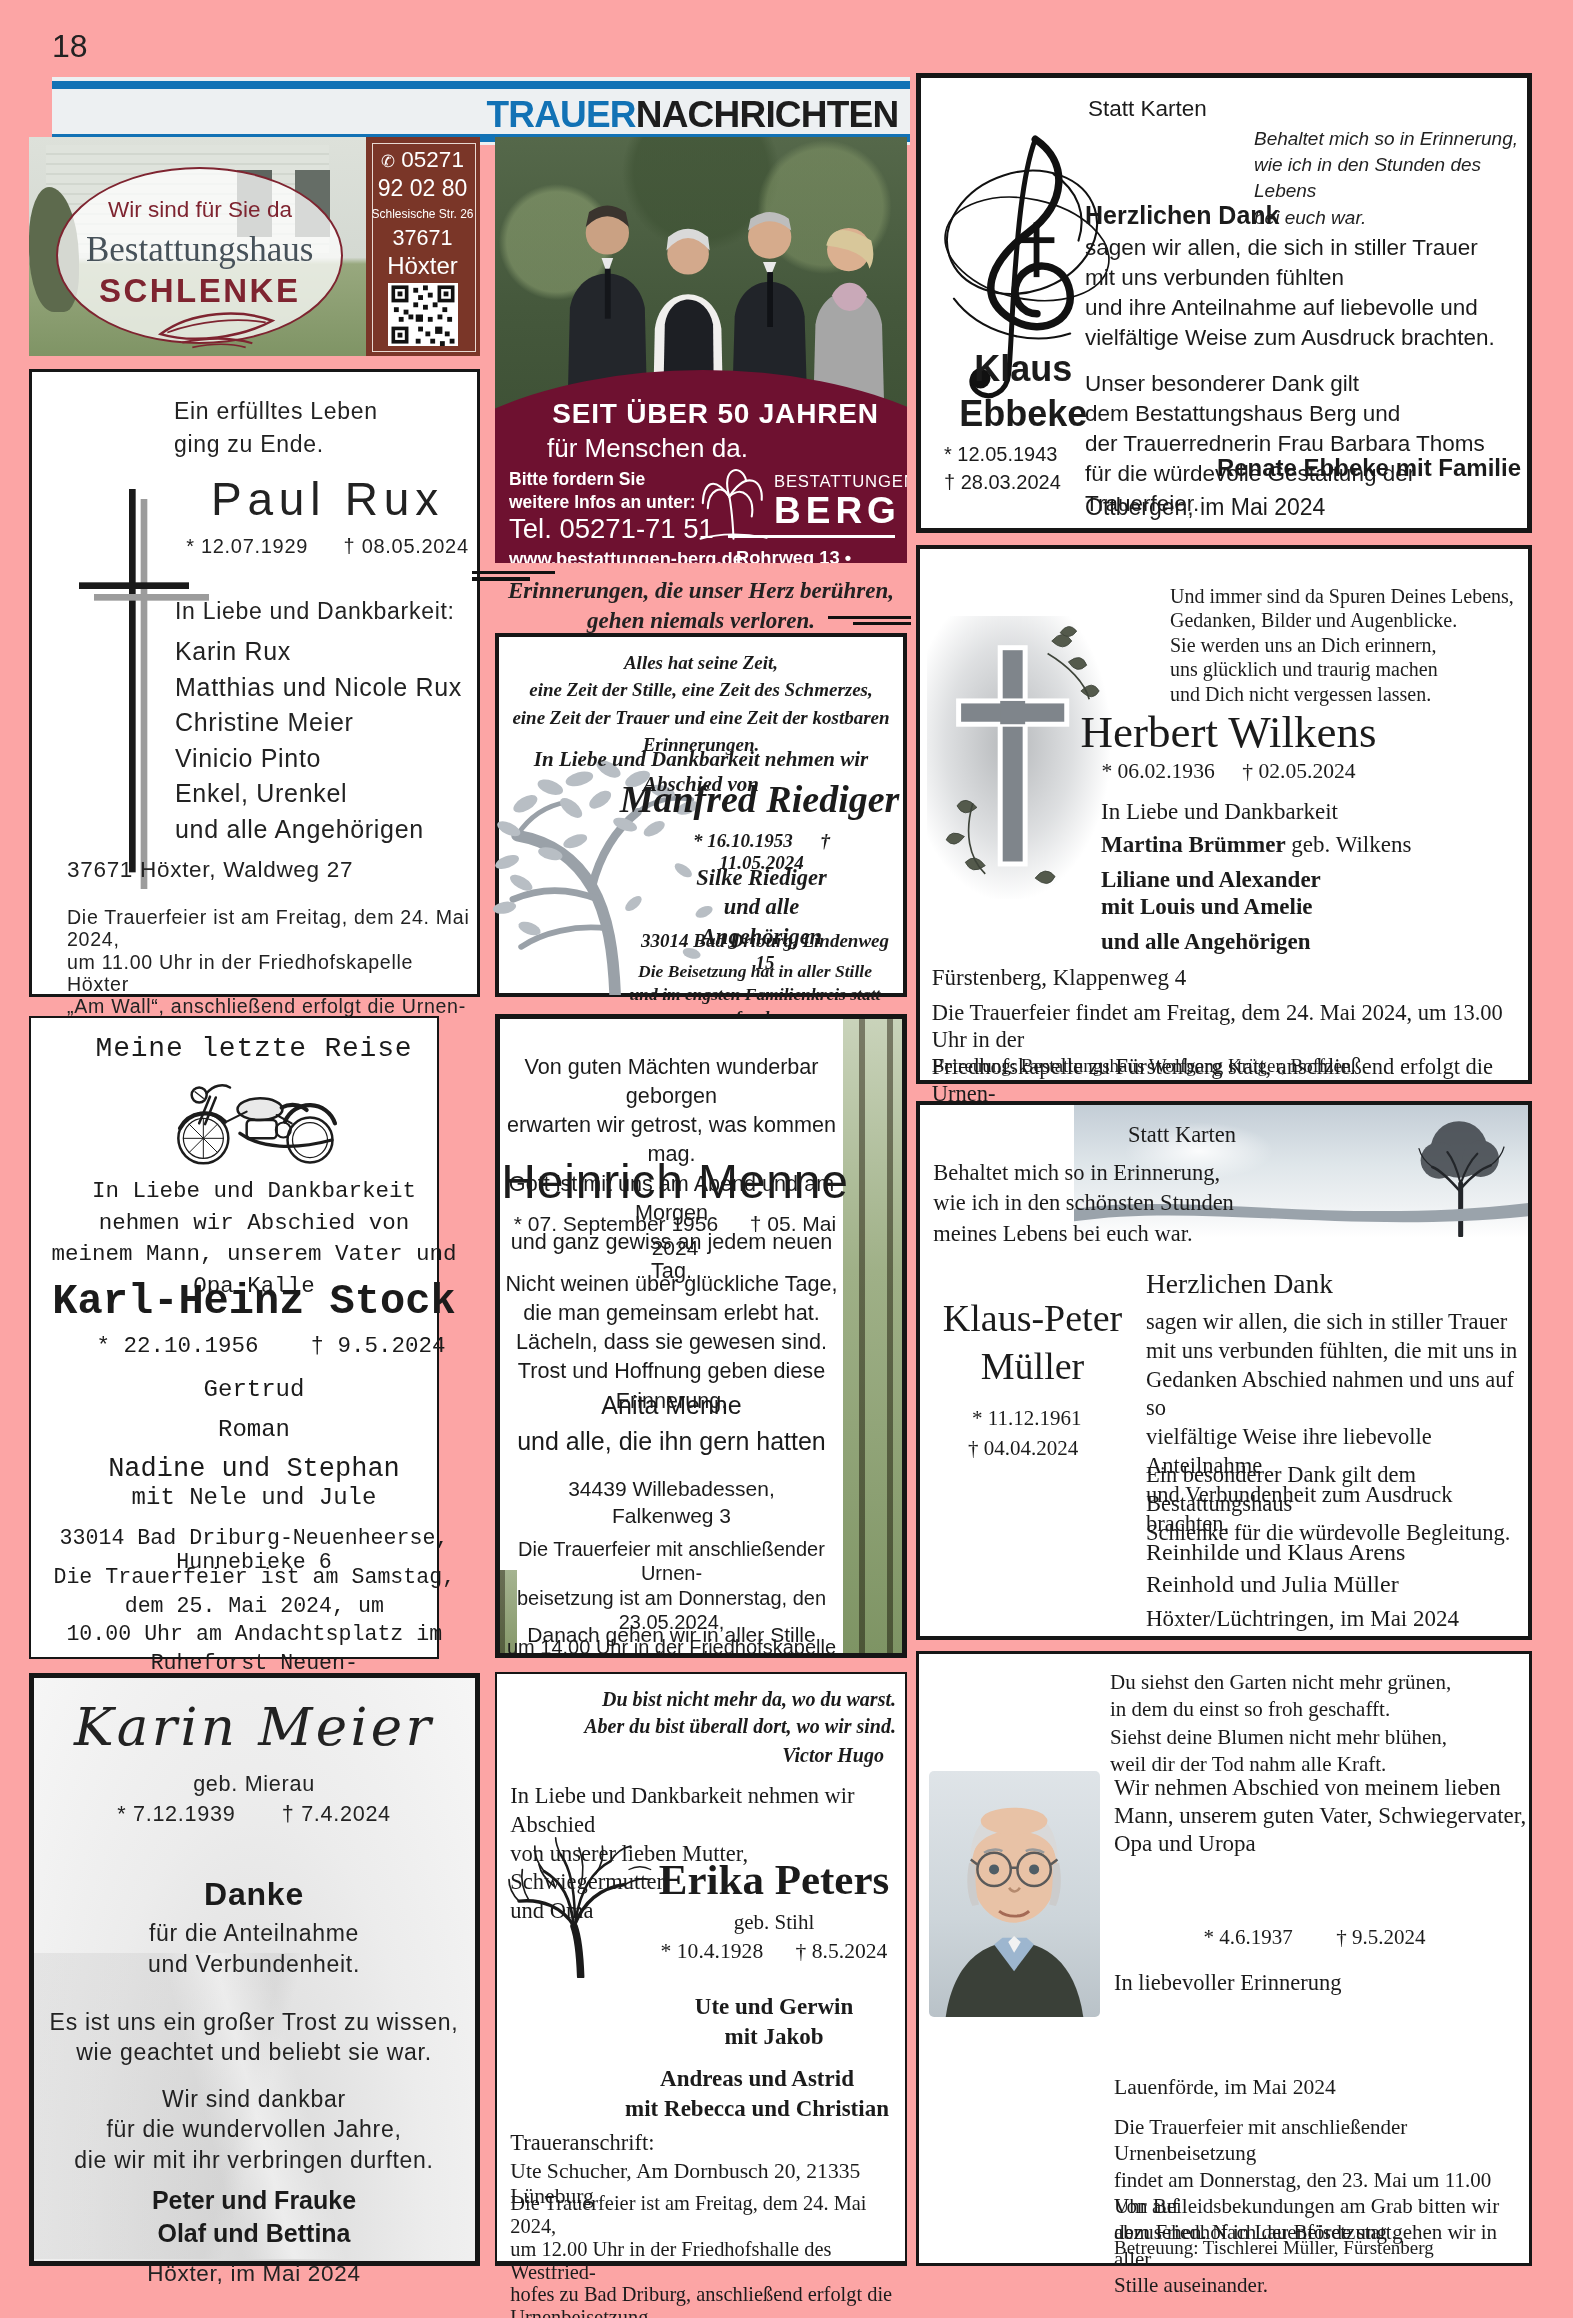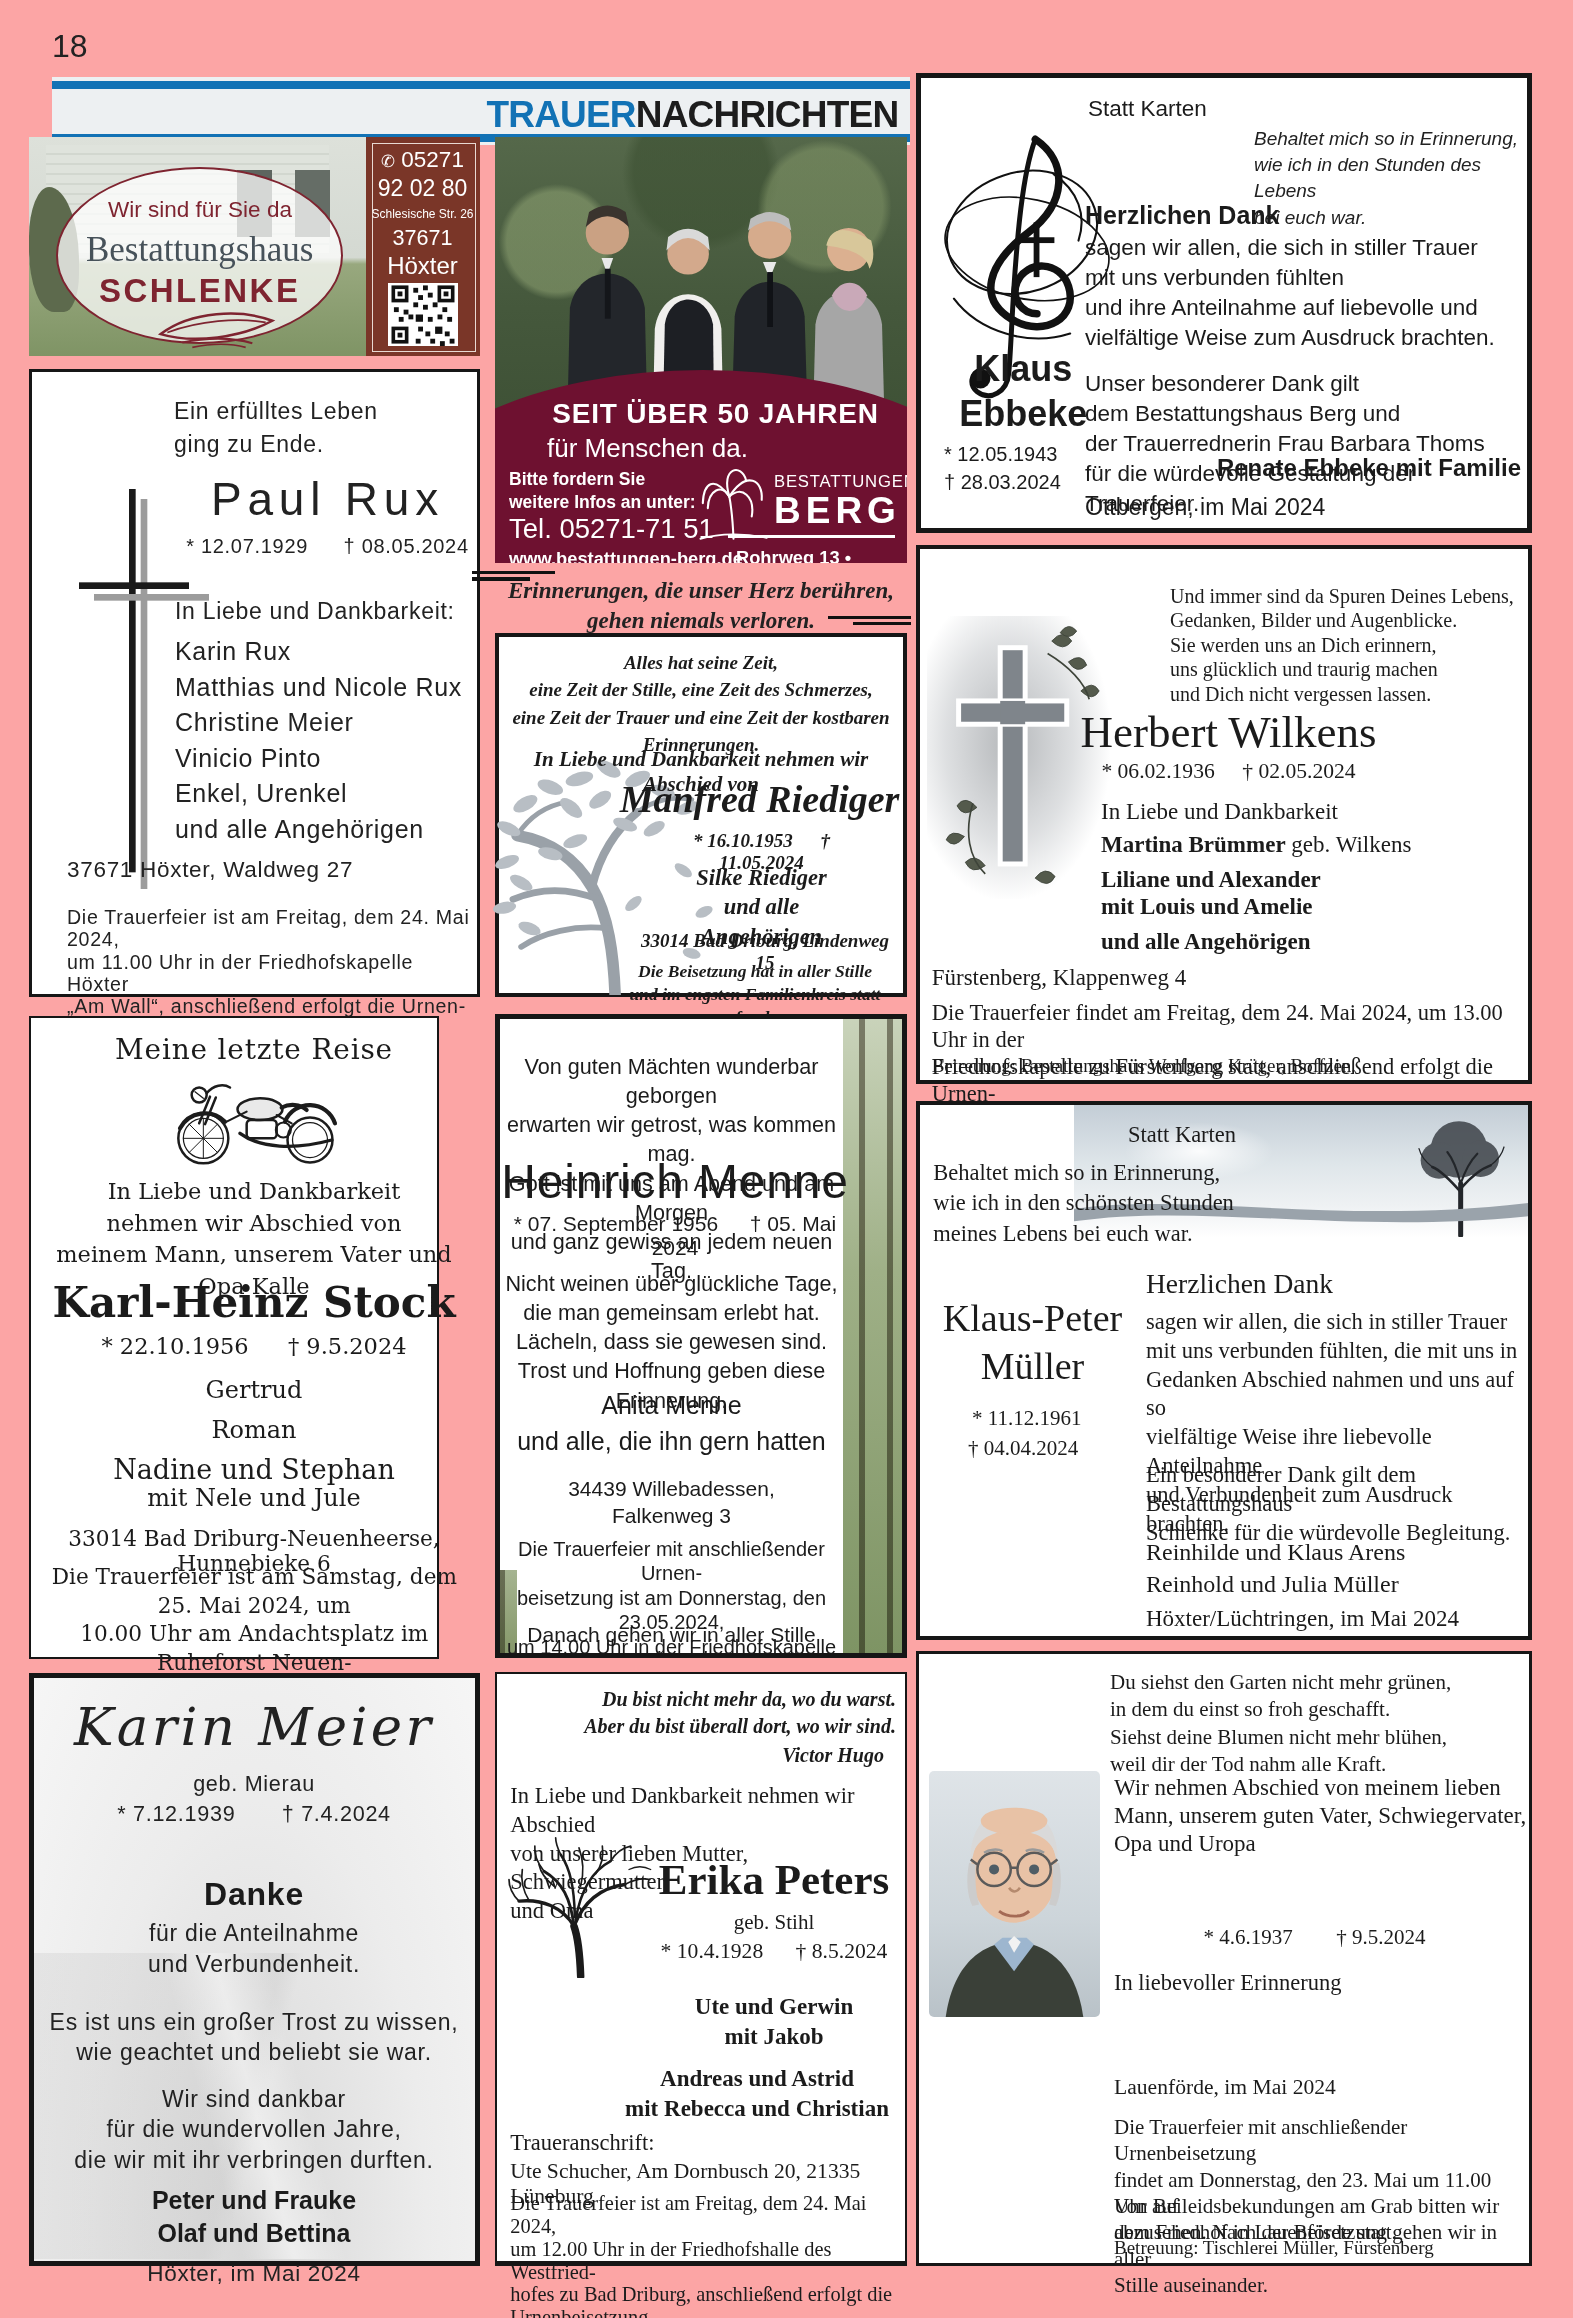--- a/index.html
+++ b/index.html
@@ -122,21 +122,21 @@
 Vinicio Pinto
 Enkel, Urenkel
 und alle Angehörigen</div>
     <div class="abs lightsans" style="left:35px;top:485px;font-size:22.5px;">37671 Höxter, Waldweg 27</div>
     <div class="abs lightsans pre" style="left:35px;top:534px;font-size:19.6px;line-height:1.14;">Die Trauerfeier ist am Freitag, dem 24. Mai 2024,
 um 11.00 Uhr in der Friedhofskapelle Höxter
 „Am Wall“, anschließend erfolgt die Urnen-
 beisetzung.</div>
   </div>
 
-  <div class="box dserif" style="left:29px;top:1016px;width:410px;height:643px;border-width:2.5px;">
+  <div class="box dserif" style="left:29px;top:1016px;width:410px;height:643px;border-width:2.5px;font-family:Liberation Mono, monospace;">
     <div class="abs c" style="left:0;top:15px;width:446px;font-size:28px;letter-spacing:0.8px;">Meine letzte Reise</div>
     <svg class="abs" style="left:129px;top:52px;" width="200" height="100" viewBox="0 0 240 120">
       <g stroke="#1c1c1c" fill="none" stroke-linecap="round">
         <circle cx="52" cy="82" r="30" stroke-width="3"></circle>
         <circle cx="52" cy="82" r="24" stroke-width="1.5"></circle>
         <g stroke-width="1.2">
           <line x1="52" y1="58" x2="52" y2="106"></line>
             <line x1="28" y1="82" x2="76" y2="82"></line>
           <line x1="35" y1="65" x2="69" y2="99"></line>
             <line x1="69" y1="65" x2="35" y2="99"></line>
@@ -156,21 +156,21 @@
         <circle cx="148" cy="72" r="9" stroke-width="2.5"></circle>
         <path d="M96 76 C120 94 162 96 206 84" stroke-width="4"></path>
         <line x1="80" y1="62" x2="104" y2="50" stroke-width="2.5"></line>
         <line x1="140" y1="54" x2="158" y2="64" stroke-width="2.5"></line>
       </g>
     </svg>
     <div class="abs c pre" style="left:0;top:158px;width:446px;font-size:22.5px;line-height:1.4;">In Liebe und Dankbarkeit
 nehmen wir Abschied von
 meinem Mann, unserem Vater und Opa Kalle</div>
     <div class="abs c b" style="left:0;top:260px;width:446px;font-size:42px;">Karl-Heinz Stock</div>
-    <div class="abs c" style="left:0;top:315px;width:446px;font-size:22.5px;">
+    <div class="abs c" style="left:0;top:315px;width:446px;font-size:22.5px;padding-left:17px;">
       <span>* 22.10.1956</span>
       <span style="display:inline-block;width:25px;"></span>
       <span>† 9.5.2024</span>
     </div>
     <div class="abs c" style="left:0;top:358px;width:446px;font-size:24px;">Gertrud</div>
     <div class="abs c" style="left:0;top:398px;width:446px;font-size:24px;">Roman</div>
     <div class="abs c" style="left:0;top:436px;width:446px;font-size:27px;">Nadine und Stephan</div>
     <div class="abs c" style="left:0;top:466px;width:446px;font-size:24px;">mit Nele und Jule</div>
     <div class="abs c" style="left:0;top:508px;width:446px;font-size:21.6px;">33014 Bad Driburg-Neuenheerse, Hunnebieke 6</div>
     <div class="abs c pre" style="left:18.3px;top:545px;width:410px;font-size:21.6px;line-height:1.32;">Die Trauerfeier ist am Samstag, dem 25. Mai 2024, um

